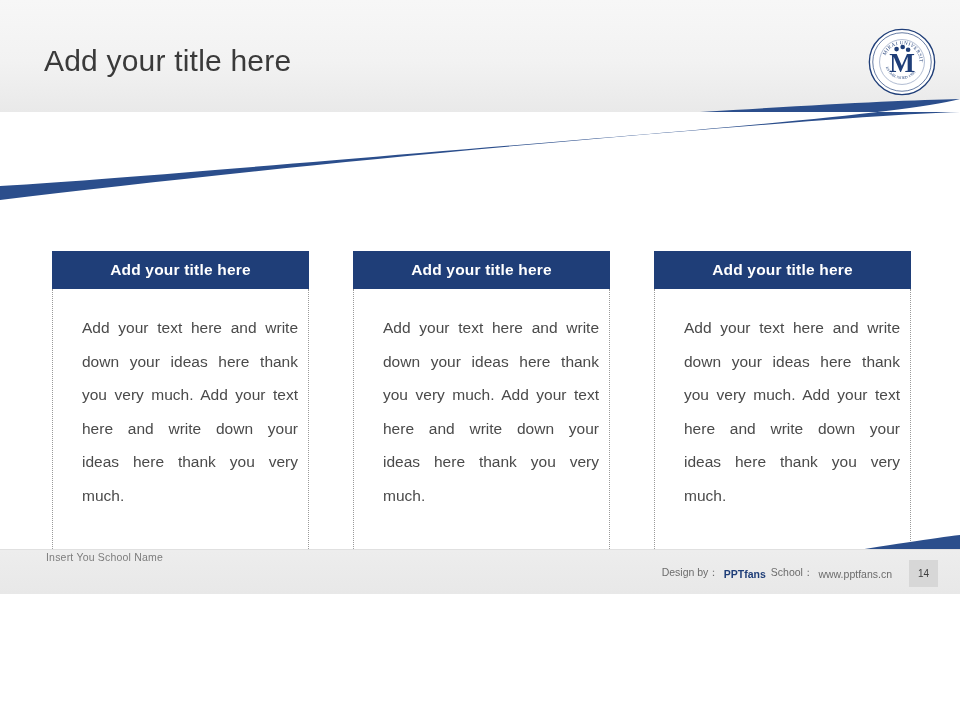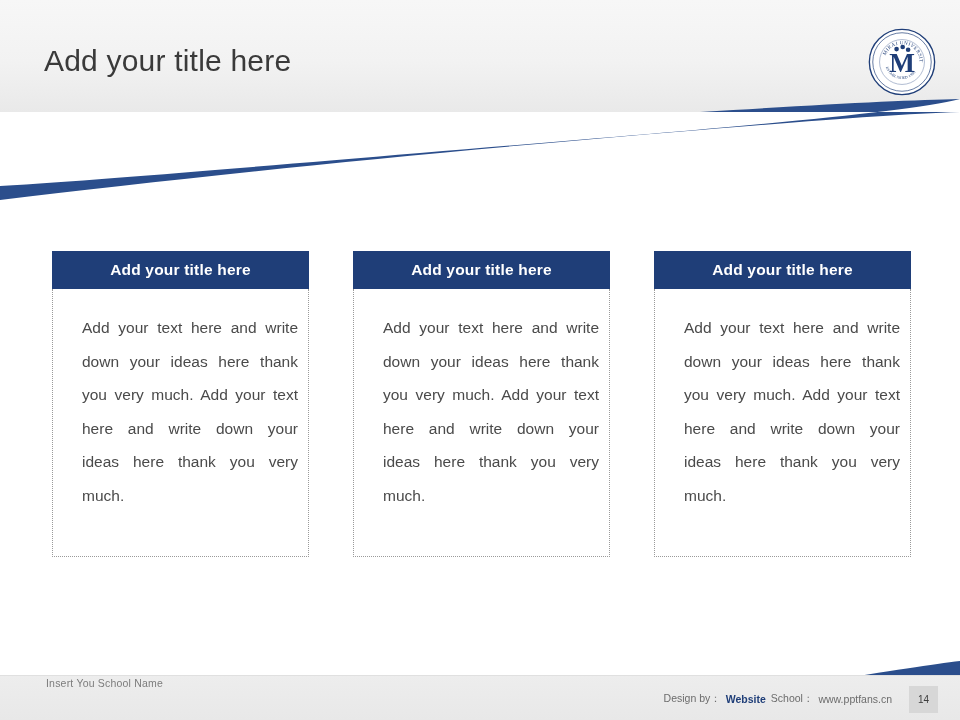--- a/index.html
+++ b/index.html
@@ -8,21 +8,21 @@
     width: 960px;
     height: 720px;
     overflow: hidden;
     font-family: "Liberation Sans", sans-serif;
     background: #ffffff;
   }
 
   #slide {
     position: relative;
     width: 960px;
-    height: 720px;
+    height: 594px;
     background: #ffffff;
     overflow: hidden;
   }
 
   
   .header-band {
     position: absolute;
     left: 0; top: 0;
     width: 960px; height: 112px;
     background: linear-gradient(to bottom, #f7f7f7 0%, #f2f2f2 55%, #e9e9e9 100%);
@@ -131,21 +131,21 @@
   }
 
   .footer-right {
     position: absolute;
     right: 68px;
     bottom: 14px;
     font-size: 10.5px;
     color: #6c6c6c;
     white-space: nowrap;
     display: flex;
-    align-items: center;
+    align-items: flex-end;
     gap: 5px;
   }
 
   .footer-brand {
     color: #1f3e78;
     font-weight: bold;
   }
 
   .page-number {
     position: absolute;
@@ -222,20 +222,20 @@
   <svg class="footer-swoosh" viewBox="0 0 960 90" preserveAspectRatio="none">
     <path d="M380,90 C520,90 700,70 820,52 C890,41 935,34 960,31 L960,90 Z" fill="#2b4e8c"></path>
   </svg>
 
   <div class="footer-band"></div>
 
   <div class="footer-left">Insert You School Name</div>
 
   <div class="footer-right">
     <span>Design by：</span>
-    <span class="footer-brand">Website</span>
+    <span class="footer-brand">PPTfans</span>
     <span>School：</span>
     <span>www.pptfans.cn</span>
   </div>
 
   <div class="page-number">14</div>
 
 </div>
 
 </body></html>

